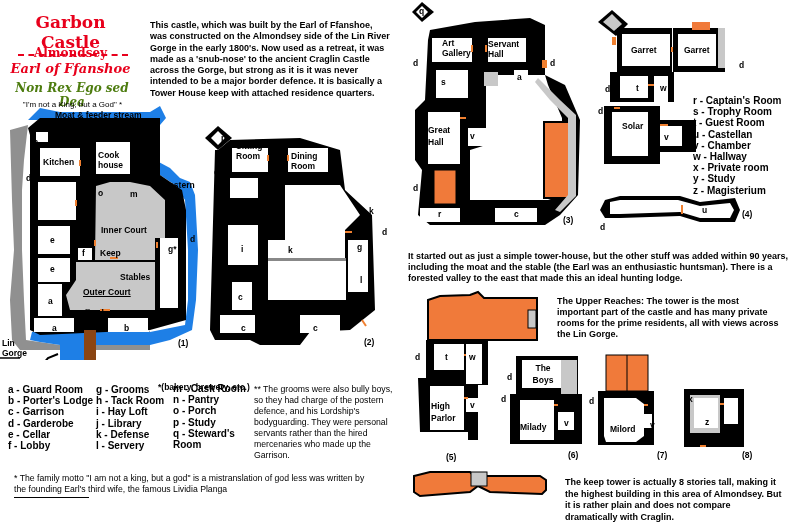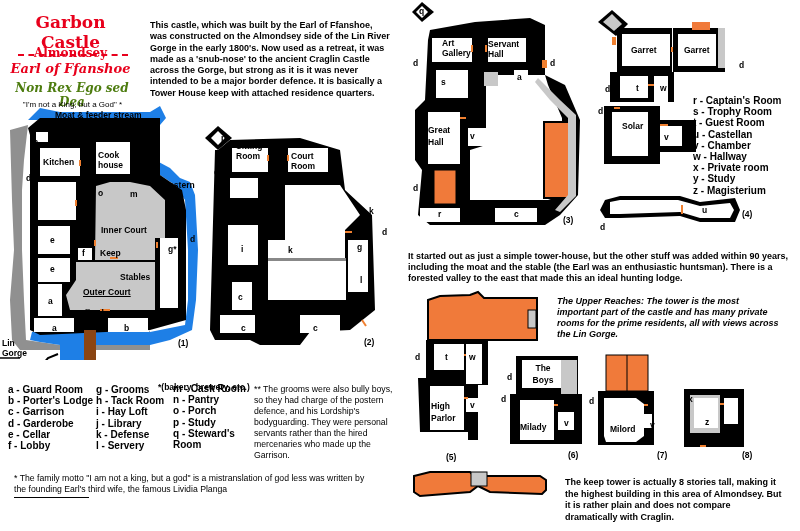--- a/index.html
+++ b/index.html
@@ -110,21 +110,21 @@
     <g stroke="#f08030" stroke-width="2">
       <line x1="268" y1="155" x2="268" y2="161"></line>
         <line x1="288" y1="155" x2="288" y2="161"></line>
       <line x1="345" y1="232" x2="352" y2="232"></line>
         <line x1="362" y1="320" x2="366" y2="326"></line>
     </g>
   </svg>
   <div class="lbl" style="left:221px;top:133px;">p</div>
   <div class="lbl" style="left:236px;top:141px;width:34px;white-space:normal;line-height:10px;">Sitting Room</div>
   <div class="lbl" style="left:275px;top:148px;">j</div>
-  <div class="lbl" style="left:291px;top:151px;width:34px;white-space:normal;line-height:10px;">Court Room</div>
+  <div class="lbl" style="left:291px;top:151px;width:34px;white-space:normal;line-height:10px;">Dining Room</div>
   <div class="lbl" style="left:214px;top:167px;">d</div>
   <div class="lbl" style="left:369px;top:206px;">k</div>
   <div class="lbl" style="left:382px;top:227px;">d</div>
   <div class="lbl" style="left:241px;top:244px;">i</div>
   <div class="lbl" style="left:288px;top:245px;">k</div>
   <div class="lbl" style="left:357px;top:242px;">g</div>
   <div class="lbl" style="left:360px;top:275px;">l</div>
   <div class="lbl" style="left:214px;top:295px;">d</div>
   <div class="lbl" style="left:238px;top:292px;">c</div>
   <div class="lbl" style="left:241px;top:323px;">c</div>
@@ -223,21 +223,21 @@
   <div><span>u</span> - <span>Castellan</span></div>
   <div><span>v</span> - <span>Chamber</span></div>
   <div><span>w</span> - <span>Hallway</span></div>
   <div><span>x</span> - <span>Private room</span></div>
   <div><span>y</span> - <span>Study</span></div>
   <div><span>z</span> - <span>Magisterium</span></div>
 </div>
 
 <div class="abs para" style="left:408px;top:243px;width:392px;font-size:9px;line-height:11px;">It started out as just a simple tower-house, but the other stuff was added within 90 years, including the moat and the stable (the Earl was an enthusiastic huntsman). There is a forested valley to the east that made this an ideal hunting lodge.</div>
 
-<div class="abs para" style="left:557px;top:288px;width:225px;font-size:9px;line-height:11px;font-style:italic;">The Upper Reaches: The tower is the most important part of the castle and has many private rooms for the prime residents, all with views across the Lin Gorge.</div>
+<div class="abs para" style="left:557px;top:288px;width:225px;font-size:9px;line-height:11px;">The Upper Reaches: The tower is the most important part of the castle and has many private rooms for the prime residents, all with views across the Lin Gorge.</div>
 
 <div>
   <svg width="800" height="531" viewBox="0 0 800 531">
 
     <path d="M428 300 L440 296 L470 295 L478 292 L484 298 L537 298 L537 340 L428 340 Z" fill="#f07a3a" stroke="#000" stroke-width="2"></path>
     <rect x="528" y="310" width="8" height="18" fill="#c8c8c8" stroke="#000"></rect>
 
     <path d="M426 340 L488 340 L488 385 L478 385 L478 440 L468 440 L468 432 L420 432 L418 378 L426 378 Z" fill="#000"></path>
     <rect x="434" y="344" width="30" height="26" fill="#fff"></rect>
     <rect x="466" y="344" width="16" height="40" fill="#fff"></rect>

